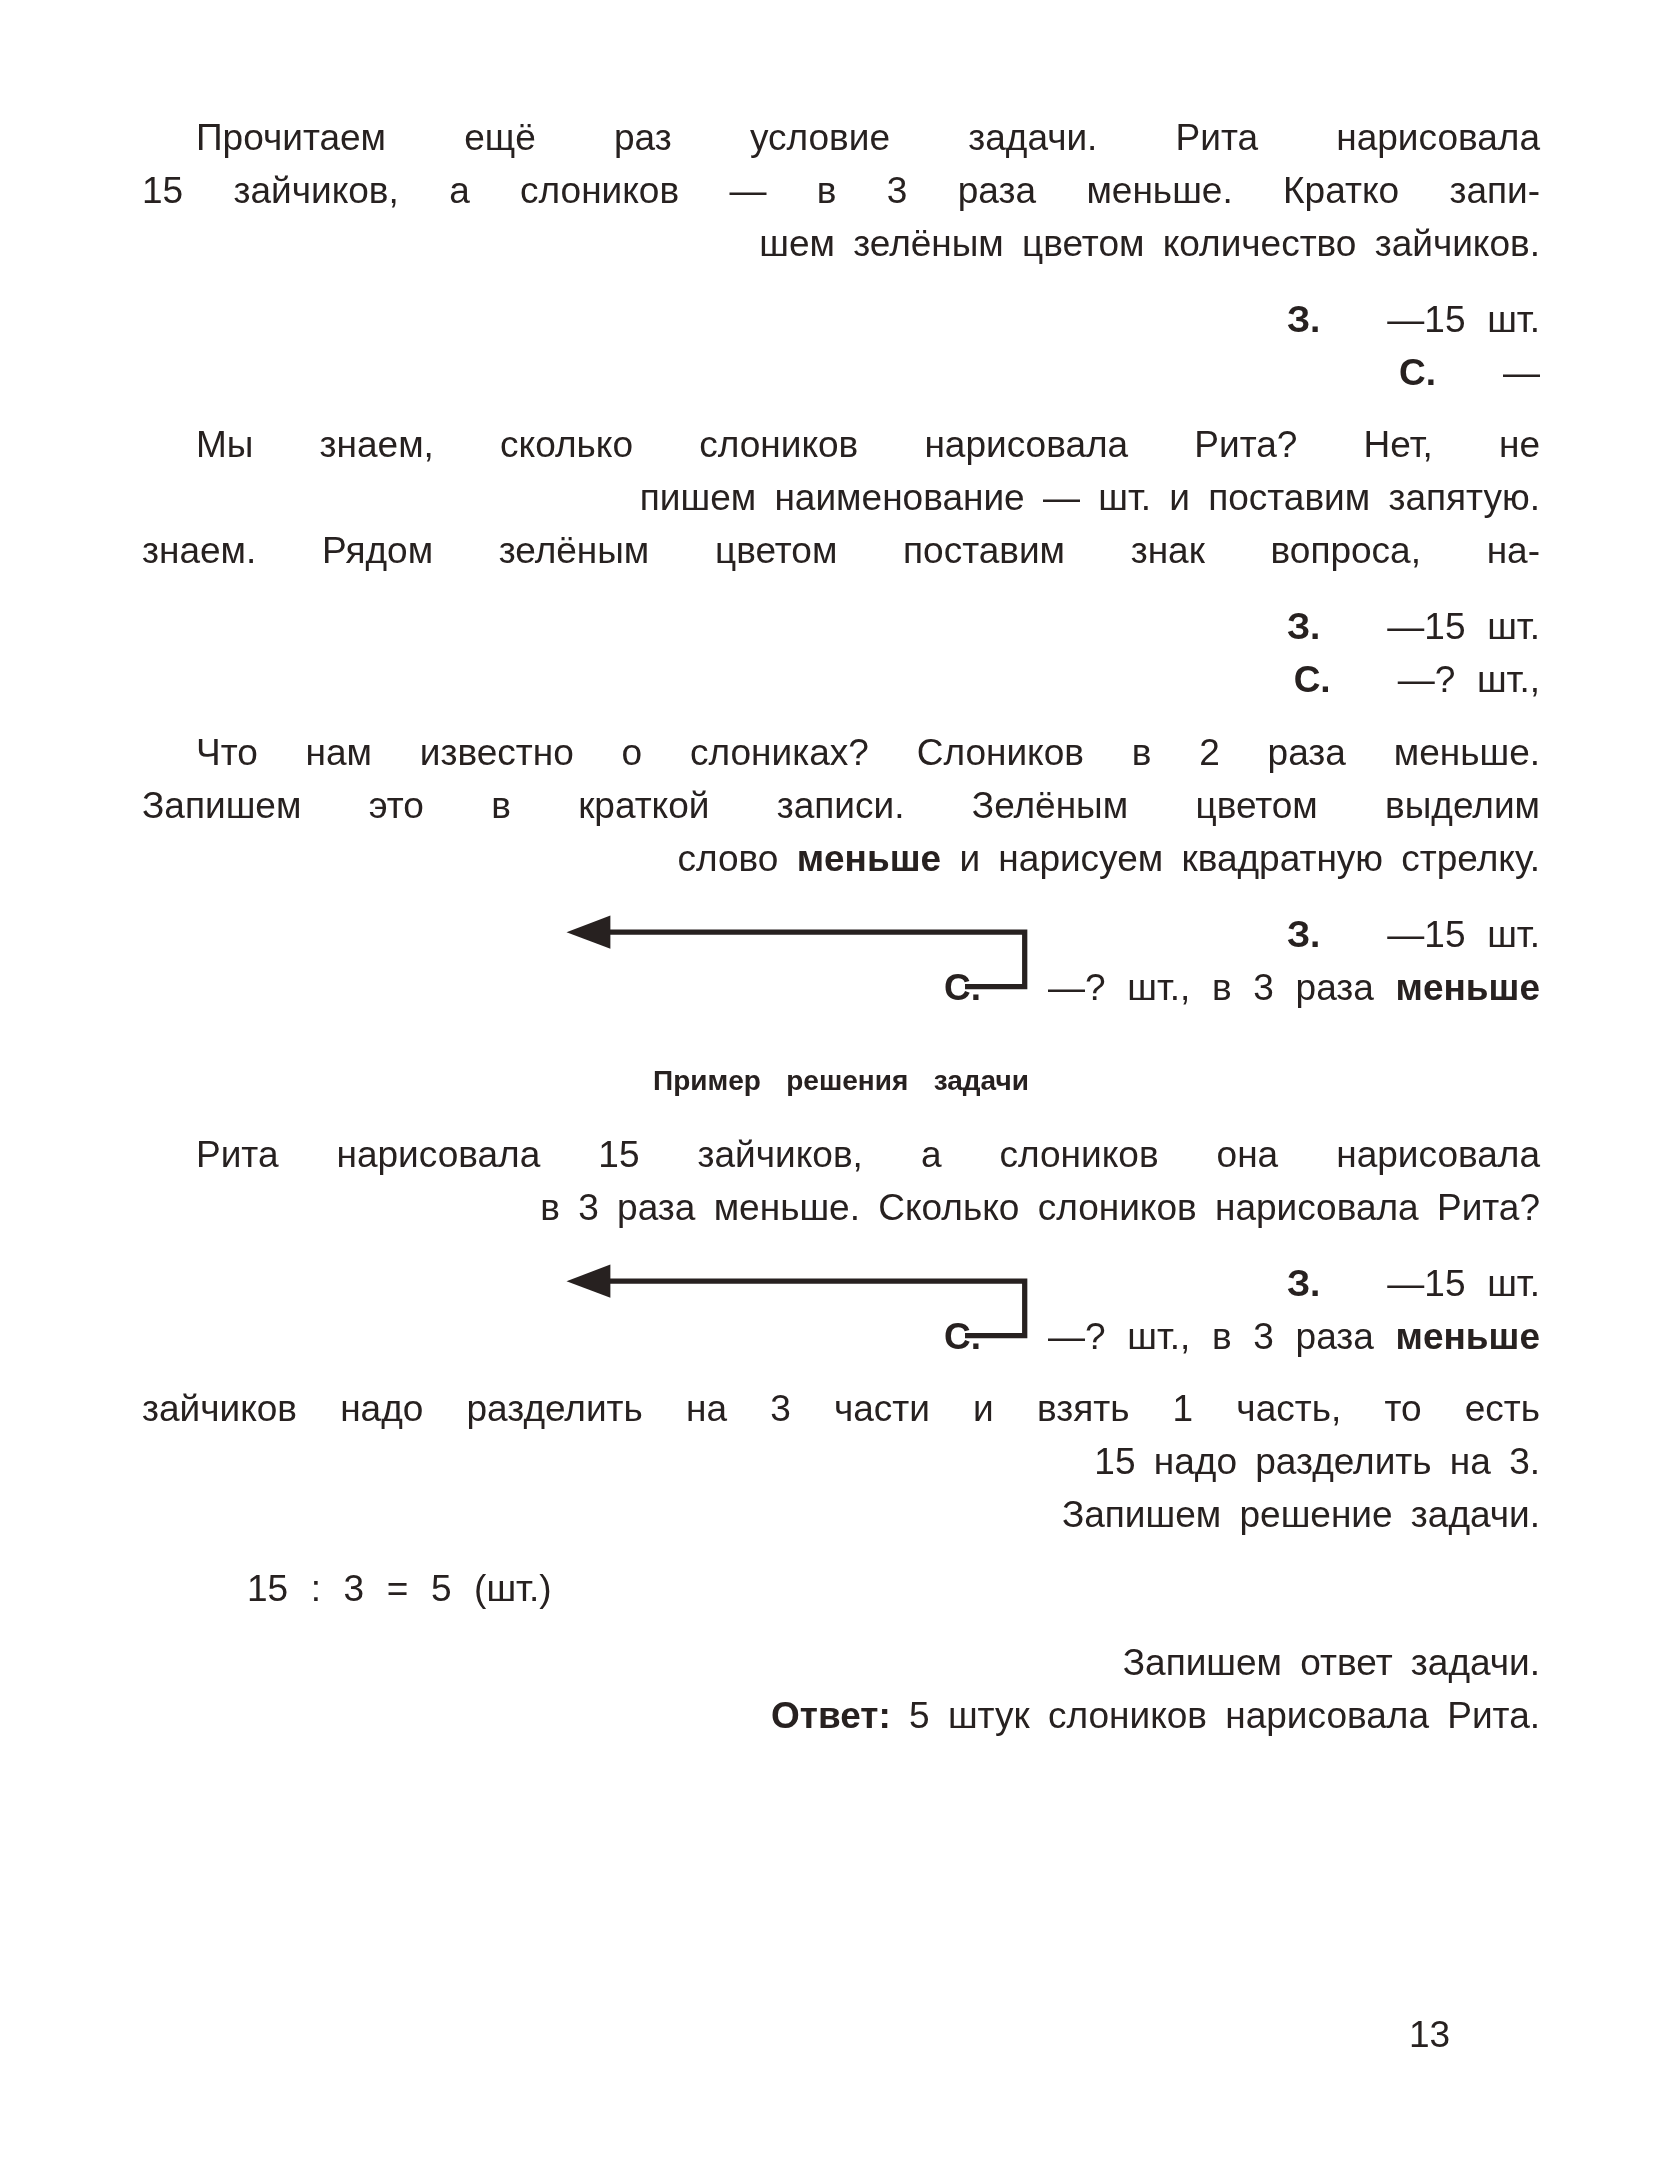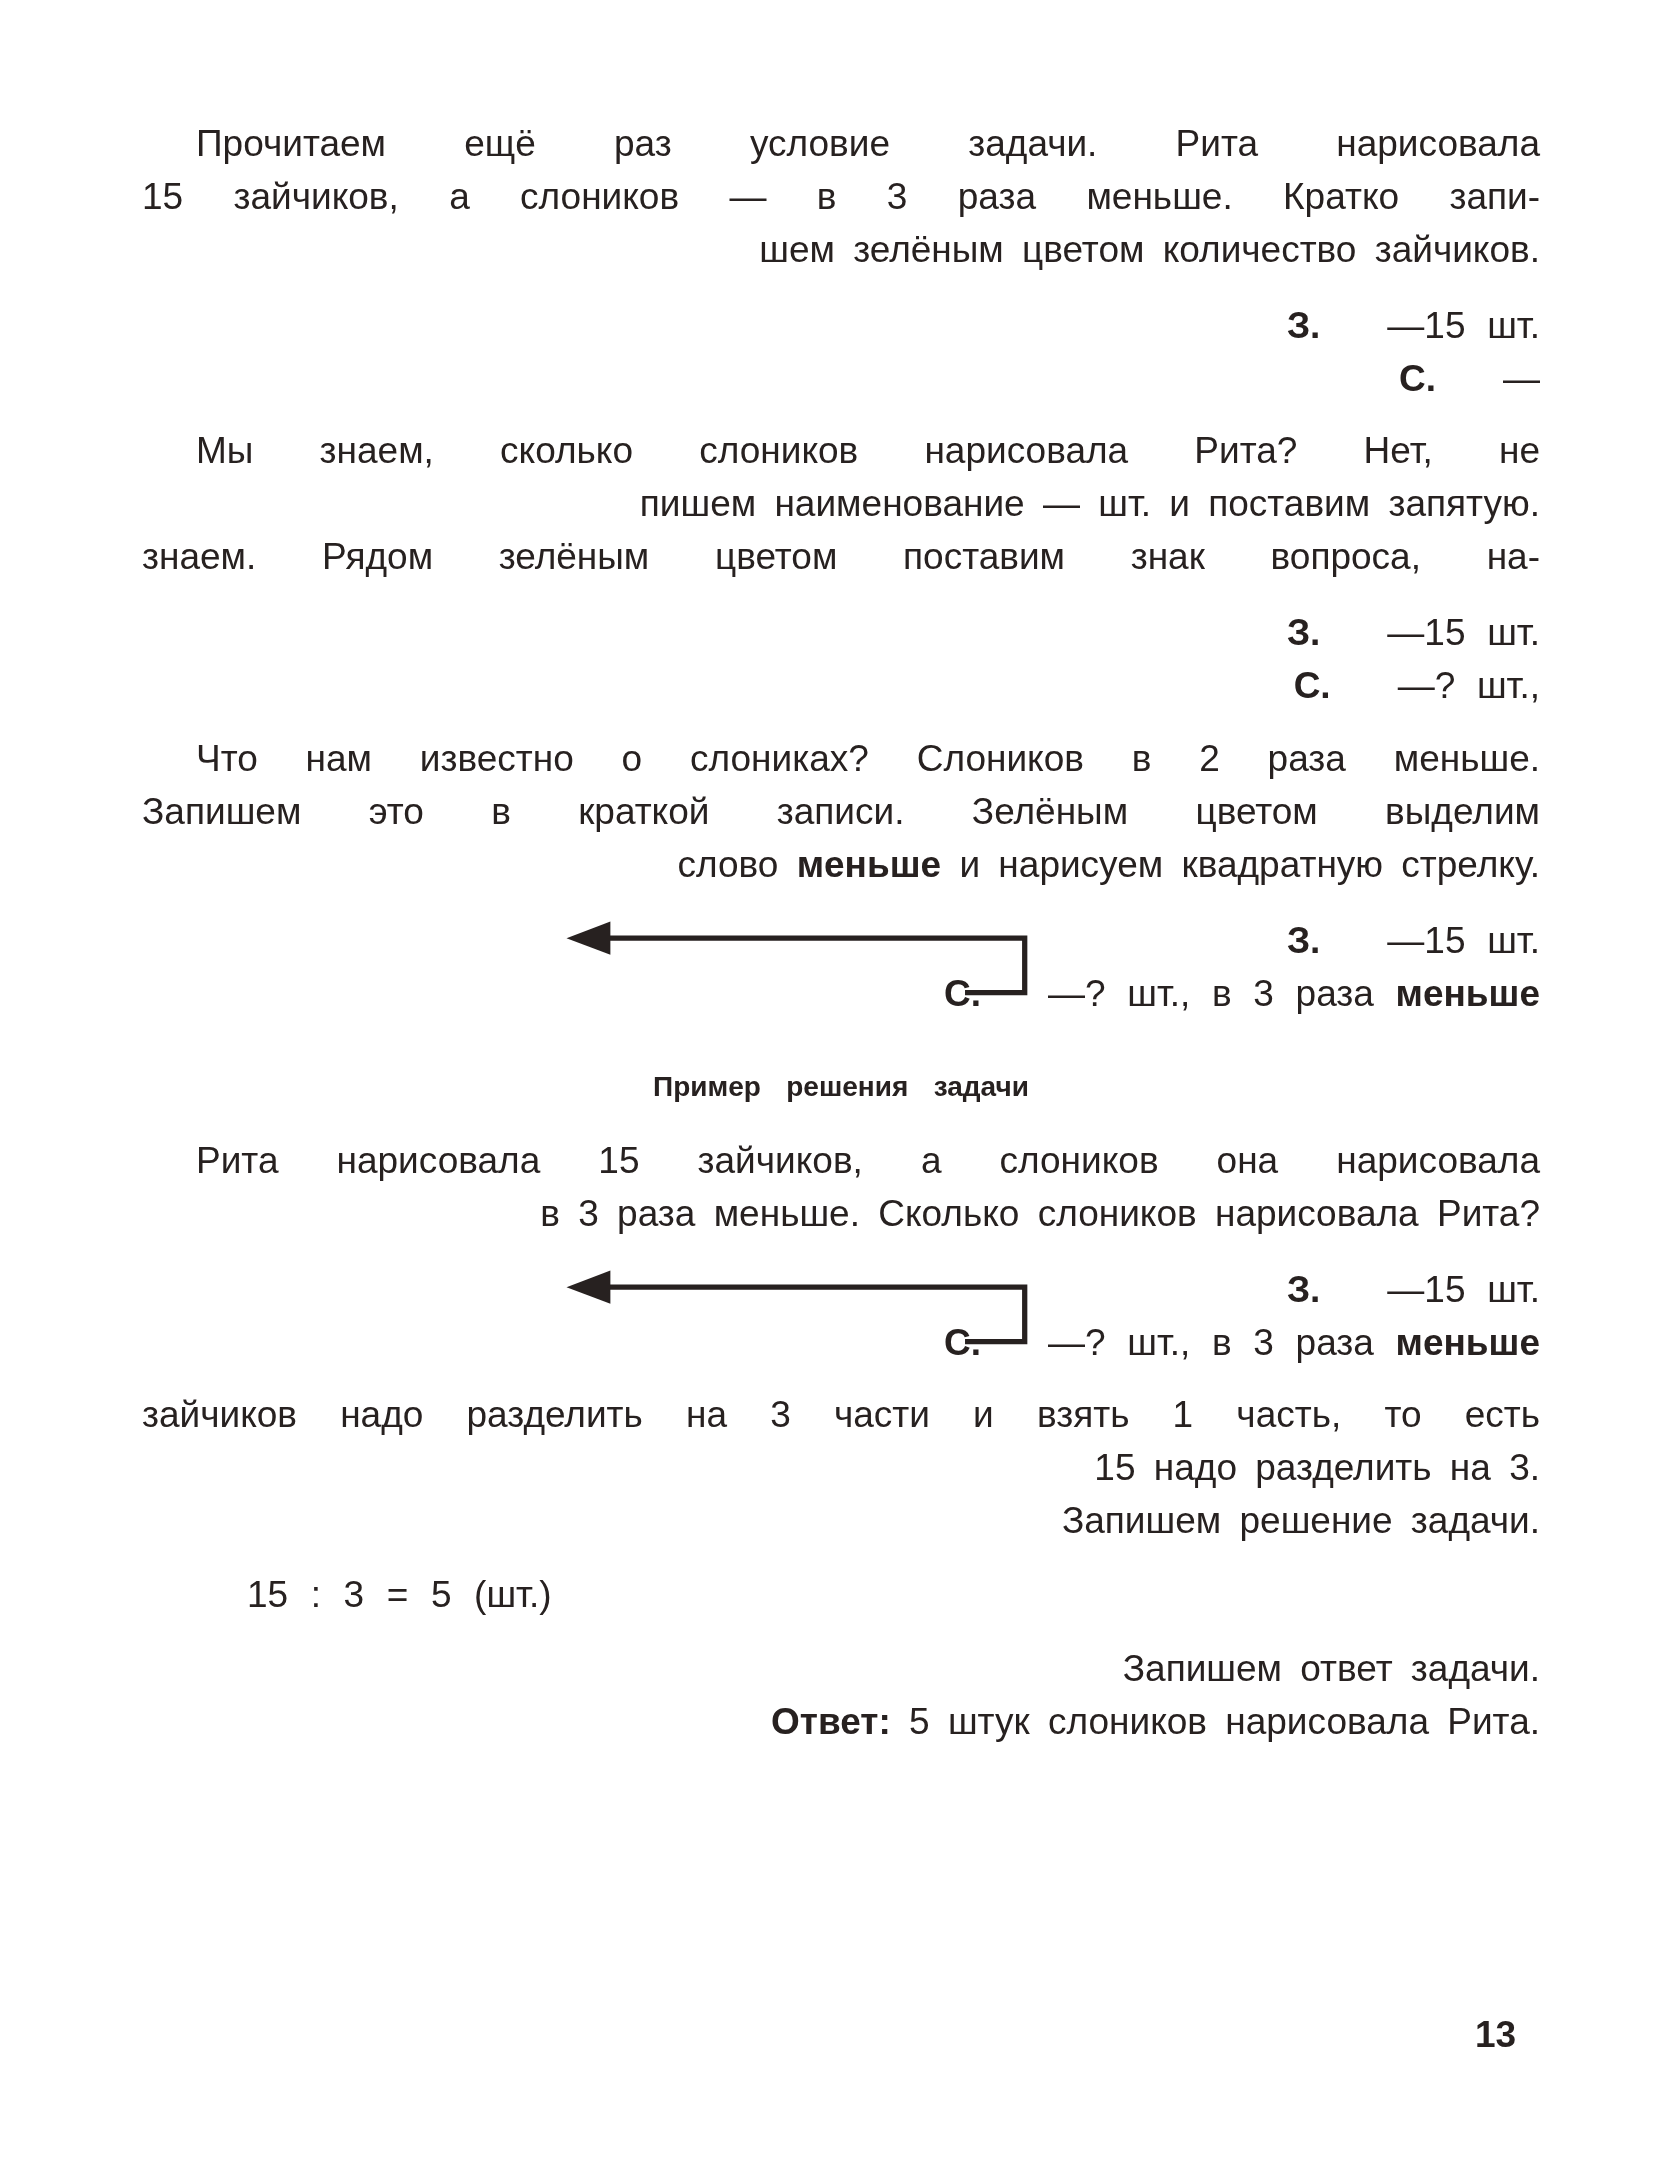--- a/index.html
+++ b/index.html
@@ -6,21 +6,21 @@
   body {
     width: 1679px; height: 2177px;
     background: #ffffff;
     color: #272120;
     font-family: "Liberation Sans", "DejaVu Sans", sans-serif;
     position: relative;
     overflow: hidden;
   }
   .content {
     position: absolute;
-    left: 142px; top: 117px;
+    left: 142px; top: 111px;
     width: 1398px;
     font-size: 37px;
     line-height: 53px;
     word-spacing: 8px;
   }
   .para { margin: 0; }
   .ln { min-height: 53px; text-align: right; white-space: normal; }
   .ln.j { text-align: justify; text-align-last: justify; }
   .ln.ind { text-indent: 54px; }
   b { font-weight: bold; }
@@ -53,24 +53,23 @@
   }
 
   .equation {
     margin: 21px 0 21px 105px;
     word-spacing: 12.3px;
     white-space: nowrap;
   }
 
   .page-number {
     position: absolute;
-    left: 1475px; top: 2008px;
+    left: 1409px; top: 2008px;
     font-size: 37px;
     line-height: 53px;
-    font-weight: bold;
   }
 </style>
 </head>
 <body>
 
 <main class="content">
 
   <div class="para">
     <div class="ln j ind">Прочитаем ещё раз условие задачи. Рита нарисовала</div>
     <div class="ln j">15 зайчиков, а слоников — в 3 раза меньше. Кратко запи-</div>

